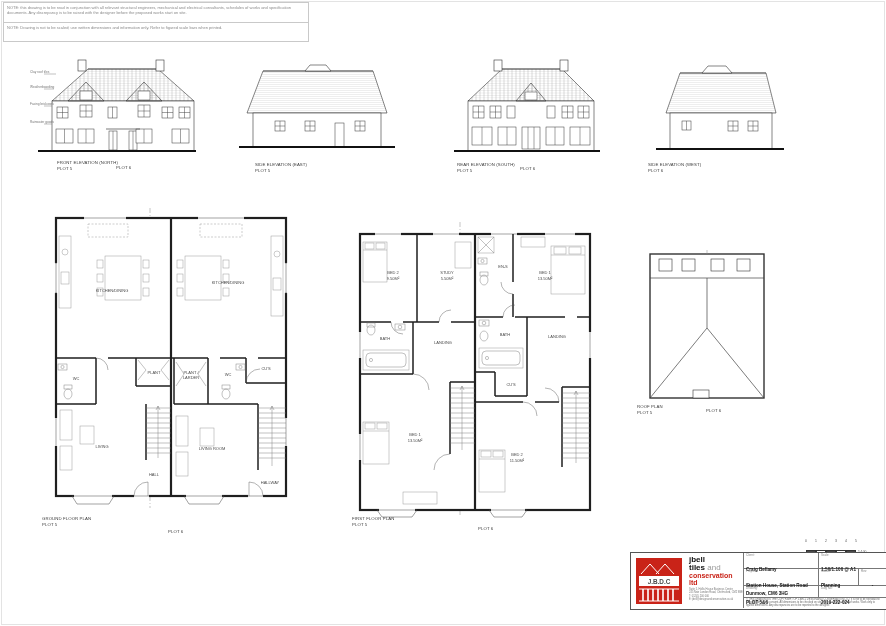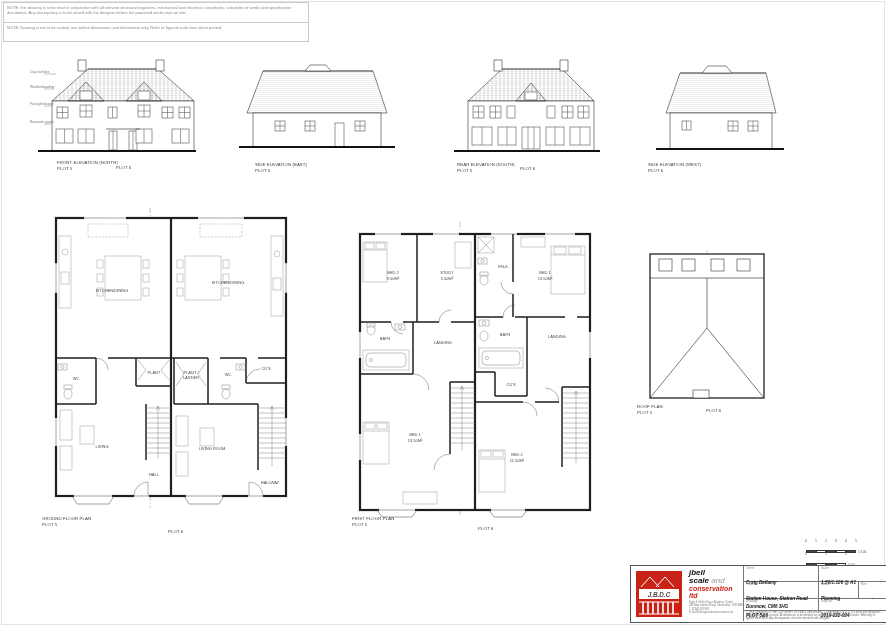--- a/index.html
+++ b/index.html
@@ -24,21 +24,21 @@
   .ground{stroke:#111;stroke-width:1.9;fill:none;}
   .arc{fill:none;stroke:#555;stroke-width:.45;}
   
   .sb{position:absolute;}
   .sbrow{display:flex;align-items:center;height:5px;}
   .sbnum{position:absolute;font-size:3.4px;color:#555;top:-4px;}
   .sbseg{height:3px;border:0.5px solid #333;box-sizing:border-box;}
   .sbdark{background:#4a4a4a;} .sblight{background:#fff;}
   .sblabel{font-size:3.4px;color:#555;margin-left:2px;}
   
-  .tb{position:absolute;left:630px;top:565px;width:255px;height:56px;border:1px solid #555;background:#fff;font-style:italic;}
+  .tb{position:absolute;left:630px;top:552px;width:255px;height:56px;border:1px solid #555;background:#fff;}
   .tb .cell{position:absolute;border-left:1px solid #777;border-bottom:1px solid #777;box-sizing:border-box;padding:1px 2px;}
   .flabel{font-size:3px;color:#888;display:block;line-height:1.1;}
   .fval{font-size:4.6px;color:#111;font-weight:bold;line-height:1.25;}
   .company{position:absolute;left:58px;top:3px;width:54px;}
   .cname1{font-size:8px;font-weight:bold;color:#111;line-height:1;}
   .cname2{font-size:8px;font-weight:bold;color:#111;line-height:1;}
   .cname2 .and{color:#9a9a9a;font-weight:normal;margin-top:12px;}
   .cname3{font-size:7px;font-weight:bold;color:#c92318;line-height:1.05;}
   .caddr{font-size:2.6px;color:#777;line-height:1.25;margin-top:1.5px;}
   .copy{position:absolute;left:112px;top:45px;width:141px;height:10px;overflow:hidden;
@@ -479,21 +479,21 @@
       <rect x="0" y="0" width="46" height="46" fill="#c92318"></rect>
       <path d="M5 16 L14 6 L23 16 M20 16 L29 6 L38 16" stroke="#fff" stroke-width="1" fill="none"></path>
       <rect x="3" y="18" width="40" height="10" fill="#fff"></rect>
       <text x="23" y="25.8" text-anchor="middle" font-size="6.4" font-weight="bold" fill="#111">J.B.D.C</text>
       <path d="M3 31 H43 M3 43 H43" stroke="#fff" stroke-width="1" fill="none"></path>
       <path d="M7 31 V43 M12 31 V43 M17 31 V43 M22 31 V43 M27 31 V43 M32 31 V43 M37 31 V43" stroke="#fff" stroke-width="1.6" fill="none"></path>
     </svg>
 
     <div class="company">
       <div class="cname1">jbell</div>
-      <div class="cname2"><span>scale</span><span class="and"> and</span></div>
+      <div class="cname2"><span>tiles</span><span class="and"> and</span></div>
       <div class="cname3">conservation ltd</div>
       <div class="caddr">
         <div>Suite 5, Hollis House Business Centre</div>
         <div>245 New London Road, Chelmsford, CM2 9BE</div>
         <div>T: 01245 200 000</div>
         <div>E: jbell@designandconservation.co.uk</div>
       </div>
     </div>
 
     <div class="cell" style="left:112px;top:0;width:75px;height:16px">

